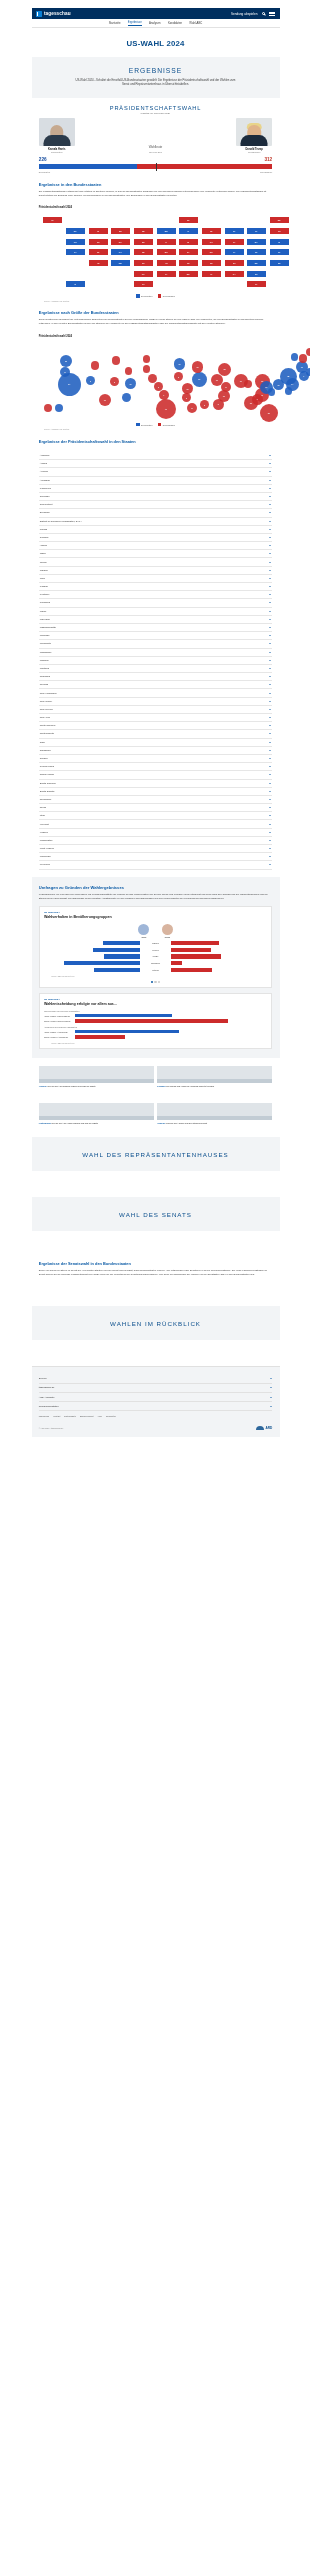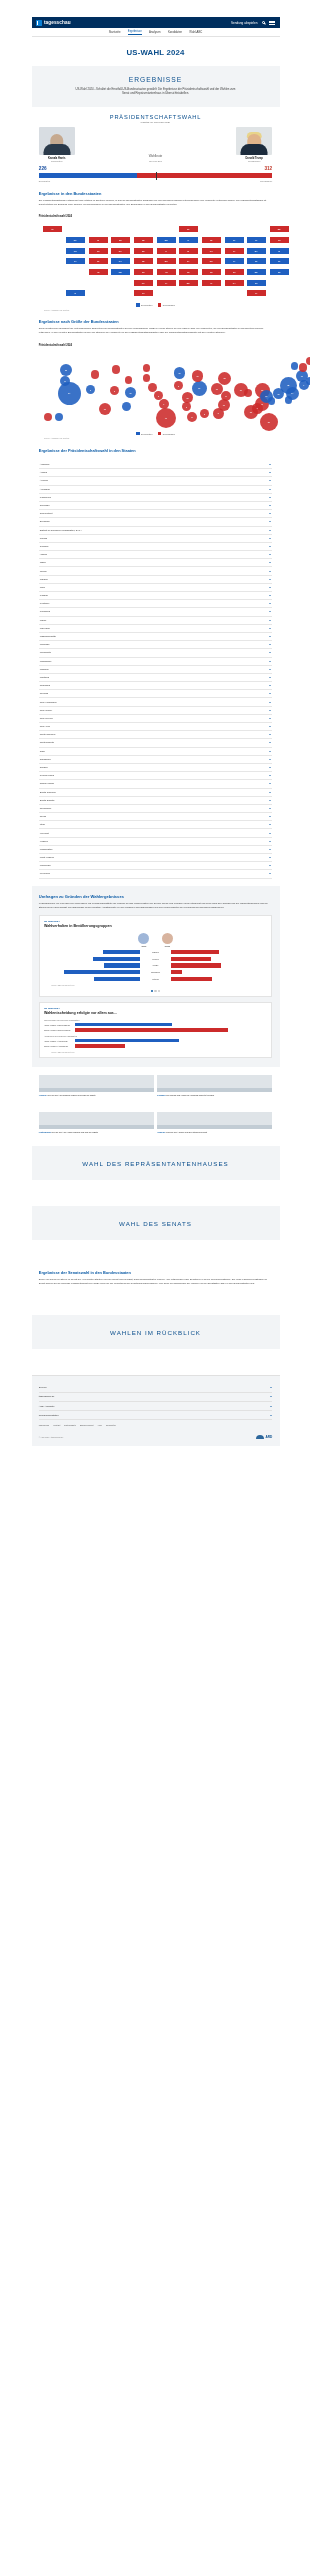--- a/index.html
+++ b/index.html
@@ -4,21 +4,21 @@
 <style>
   * { box-sizing: border-box; }
   html, body { margin:0; padding:0; }
   body {
     width: 311px;
     background: #ffffff;
     font-family: "Liberation Sans", sans-serif;
     color: #1a1a1a;
     -webkit-font-smoothing: antialiased;
   }
-  .page { width:248px; margin:17px auto; position:relative; }
+  .page { width:248px; margin:8px auto; position:relative; }
 
   
   .topbar {
     height: 11.4px;
     background: #002f5f;
     display:flex; align-items:center; justify-content:space-between;
     padding: 0 4.1px;
     color:#fff;
   }
   .brand { display:flex; align-items:center; gap:2.1px; }

